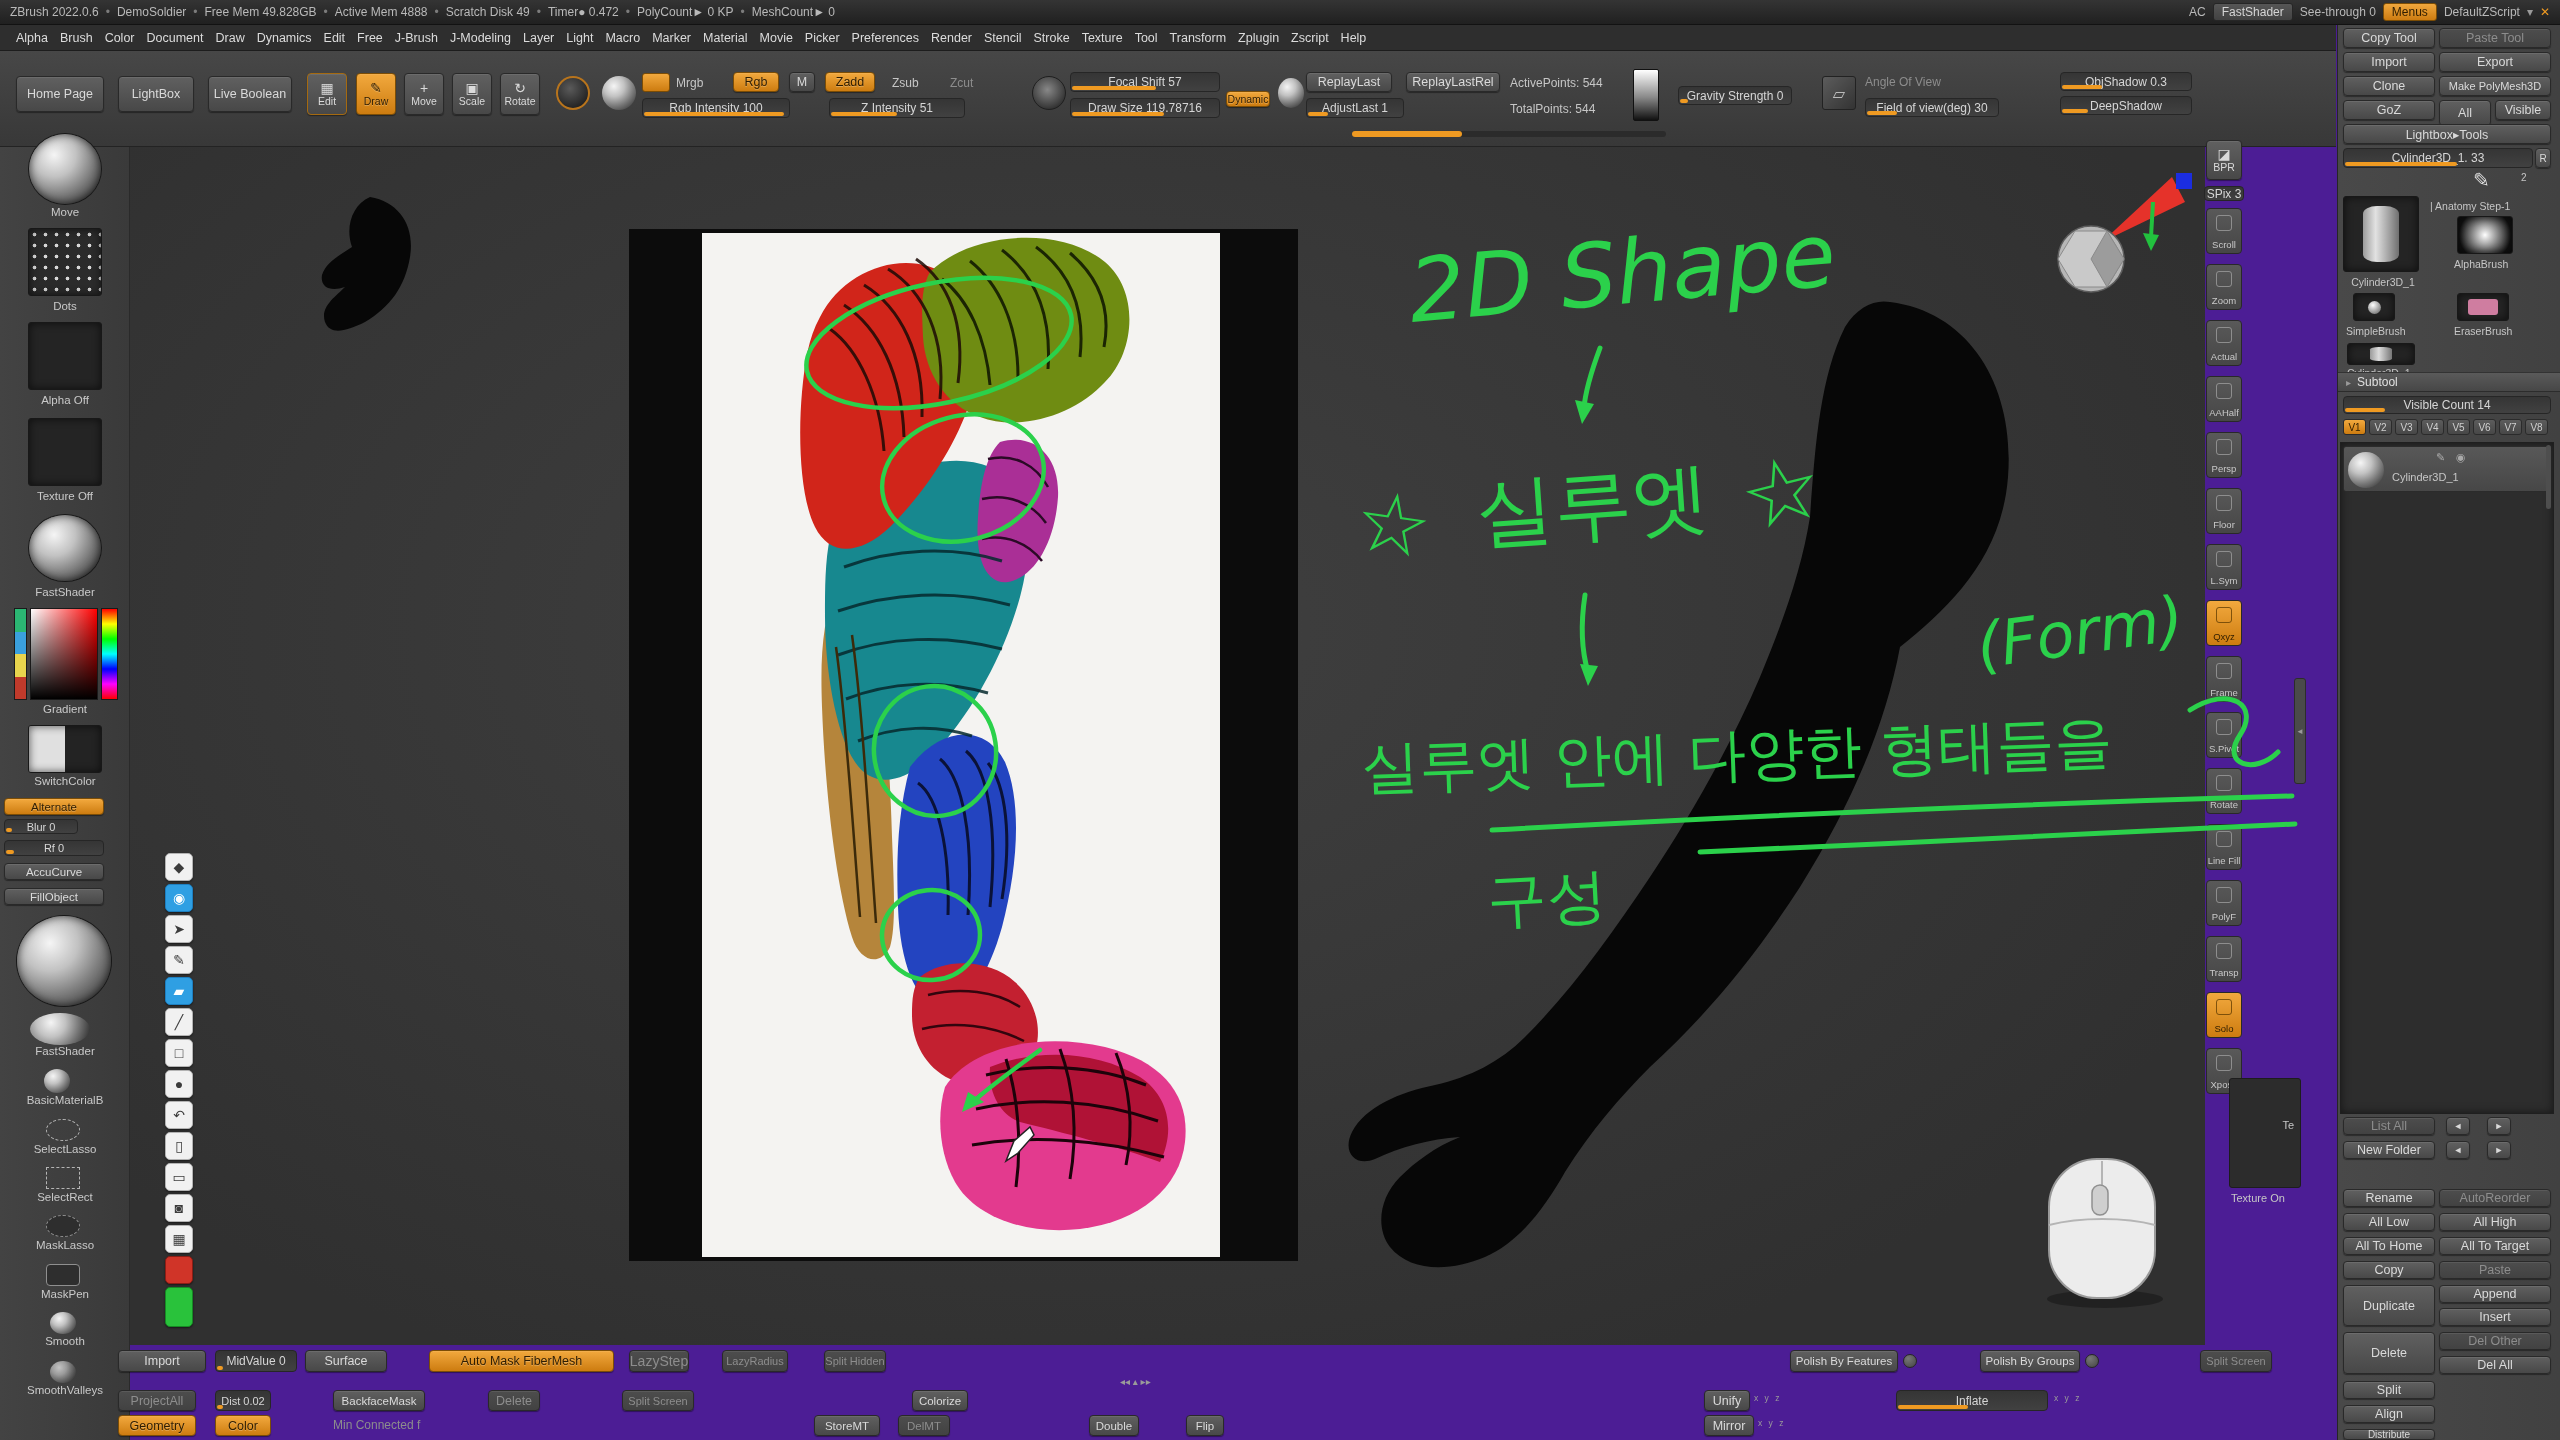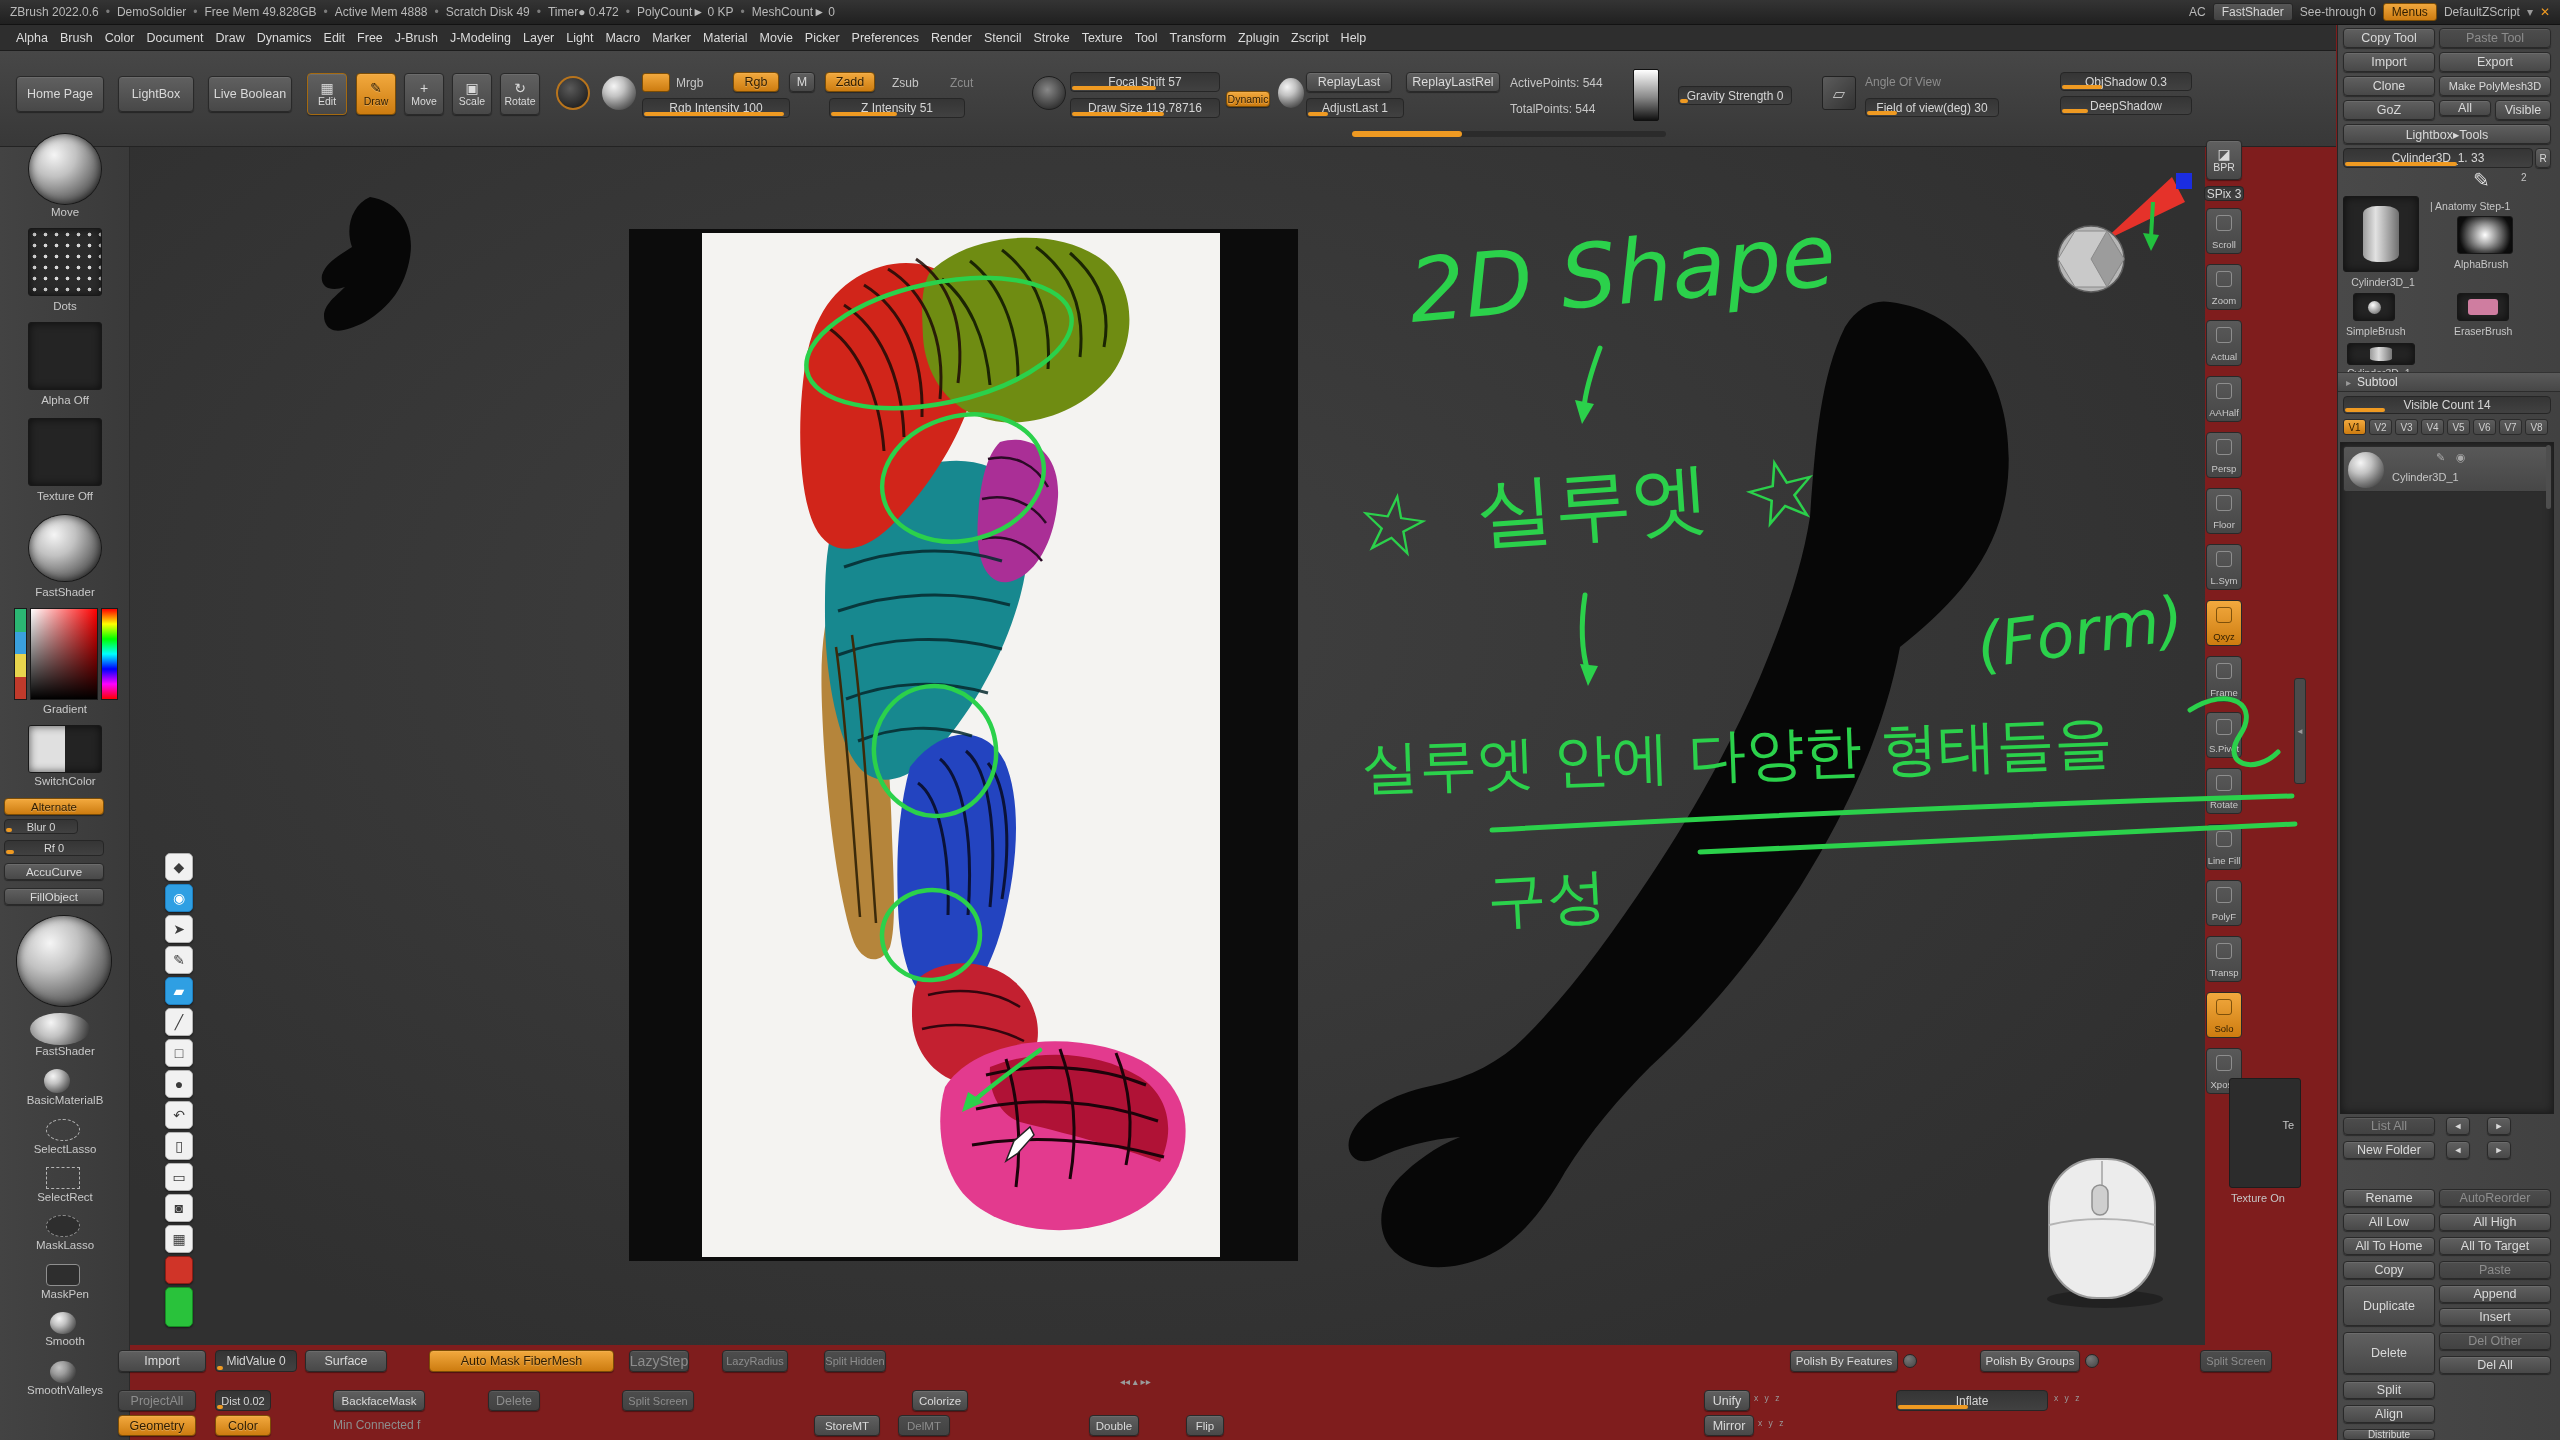--- a/index.html
+++ b/index.html
@@ -1,17 +1,17 @@
 <!DOCTYPE html>
 <html><head>
 <meta charset="utf-8">
 <style>
 *{box-sizing:border-box}
 body{margin:0;background:#1d1d1d;font-family:"Liberation Sans","DejaVu Sans",sans-serif}
-#app{position:relative;width:2560px;height:1440px;background:#7f1d1d;overflow:hidden;color:#ccc}
+#app{position:relative;width:2560px;height:1440px;background:#4c1d95;overflow:hidden;color:#ccc}
 .abs{position:absolute}
 .titlebar{position:absolute;left:0;top:0;width:2560px;height:25px;background:linear-gradient(#343434,#202020);border-bottom:1px solid #121212;color:#b9b9b9;font-size:12px;display:flex;align-items:center;padding:0 10px;gap:7px;white-space:nowrap}
 .tsep{color:#7c7c7c}
 .tspacer{flex:1}
 .tbtn{padding:1px 8px;border:1px solid #262626;border-radius:3px;background:linear-gradient(#565656,#424242);color:#d5d5d5}
 .tbtn.on{background:linear-gradient(#f0a73d,#cd7c11);color:#2f1d00;border-color:#7c4d05}
 .menubar{position:absolute;left:0;top:25px;width:2336px;height:26px;background:#2e2e2e;border-bottom:1px solid #1d1d1d;display:flex;align-items:center;padding:0 10px;font-size:12.5px;color:#dcdcdc}
 .menu-item{padding:3px 6px;border-radius:3px;cursor:default}
 .shelf{position:absolute;left:0;top:51px;width:2336px;height:96px;background:linear-gradient(#474747,#383838);border-bottom:1px solid #232323}
 .btn{position:absolute;display:flex;align-items:center;justify-content:center;background:linear-gradient(#606060,#484848);border:1px solid #292929;border-radius:4px;color:#dadada;font-size:12.5px;box-shadow:inset 0 1px 0 rgba(255,255,255,.08),0 1px 1px rgba(0,0,0,.4);white-space:nowrap;overflow:hidden;text-align:center}
@@ -477,21 +477,21 @@
   <div class="lbl" style="left:2231px;top:1192px;font-size:11px">Texture On</div>
 
   <div class="panel">
     <div class="btn" style="left:5px;top:3px;width:92px;height:20px">Copy Tool</div>
     <div class="btn dis" style="left:101px;top:3px;width:112px;height:20px">Paste Tool</div>
     <div class="btn" style="left:5px;top:27px;width:92px;height:20px">Import</div>
     <div class="btn" style="left:101px;top:27px;width:112px;height:20px">Export</div>
     <div class="btn" style="left:5px;top:51px;width:92px;height:20px">Clone</div>
     <div class="btn" style="left:101px;top:51px;width:112px;height:20px;font-size:11px">Make PolyMesh3D</div>
     <div class="btn" style="left:5px;top:75px;width:92px;height:20px">GoZ</div>
-    <div class="btn" style="left:101px;top:75px;width:52px;height:16px">All</div>
+    <div class="btn" style="left:101px;top:75px;width:52px;height:26px">All</div>
     <div class="btn" style="left:157px;top:75px;width:56px;height:20px">Visible</div>
     <div class="btn" style="left:5px;top:99px;width:208px;height:20px">Lightbox▸Tools</div>
     <div class="sld" style="left:5px;top:123px;width:190px;height:20px">
         <span>Cylinder3D_1. 33</span>
         <i style="width:112px"></i>
       </div>
     <div class="btn" style="left:197px;top:123px;width:16px;height:20px;font-size:10px">R</div>
     <div class="lbl" style="left:183px;top:147px;font-size:10px">2</div>
     <div class="lbl" style="left:135px;top:143px;font-size:20px;color:#ddd">✎</div>
 

